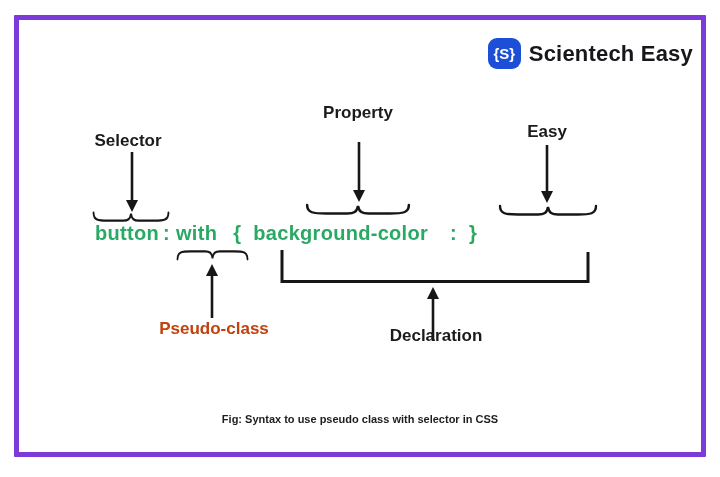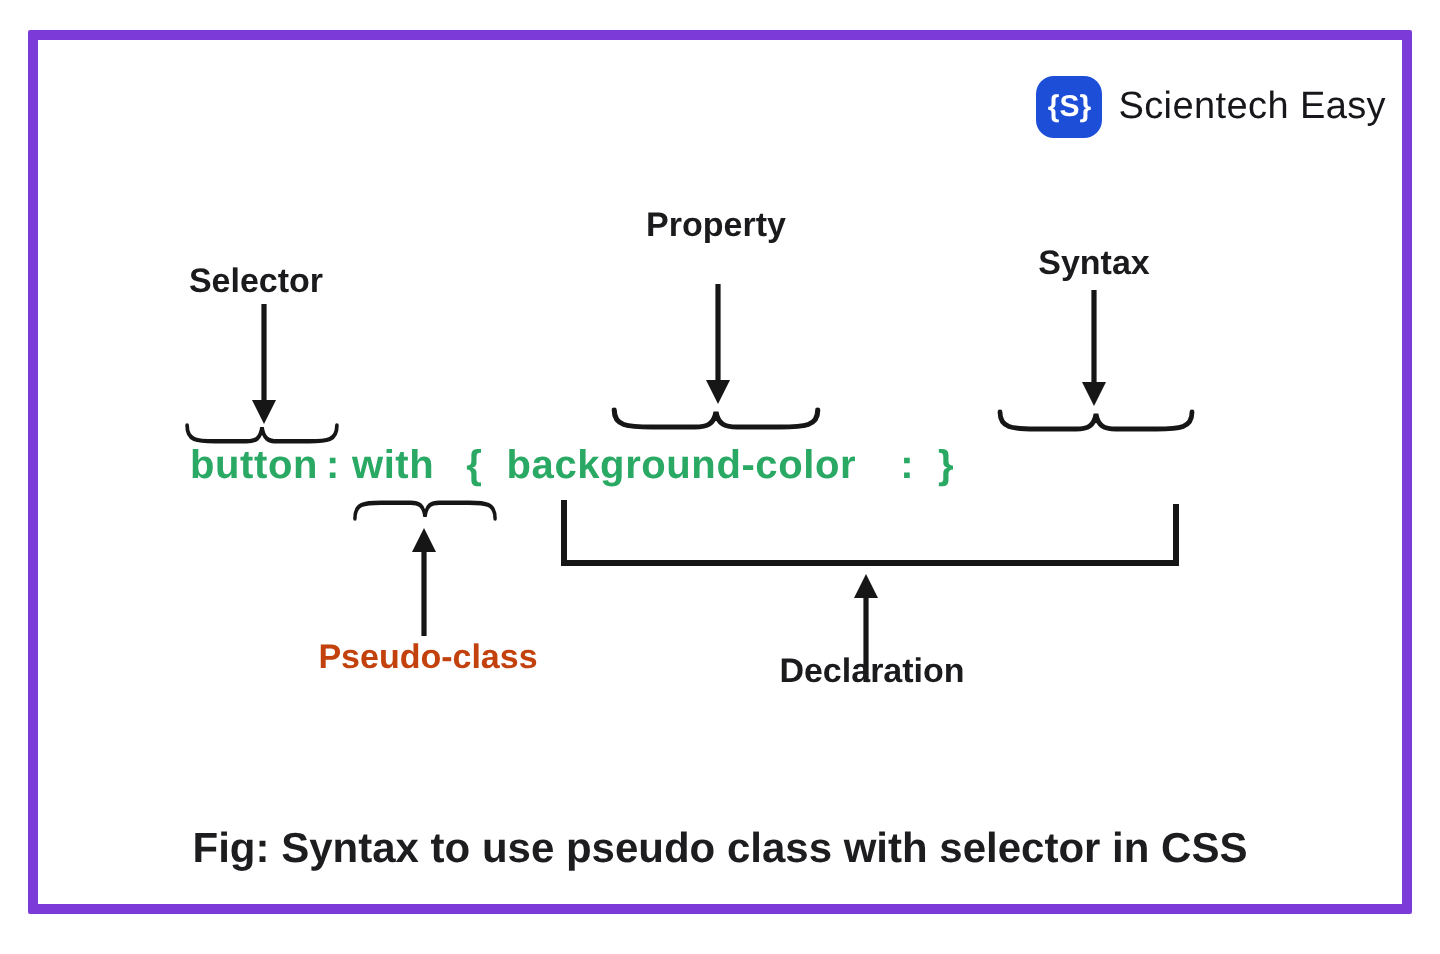--- a/index.html
+++ b/index.html
@@ -17,21 +17,21 @@
     border-radius:1px;
   }
 
   
   .brand { position:absolute; top:38px; right:27px; display:flex; align-items:center; gap:8px; }
   .brand-logo {
     width:33px; height:31px; background:#1d4ed8; border-radius:9px;
     color:#ffffff; font-weight:700; font-size:15px;
     display:flex; align-items:center; justify-content:center;
   }
-  .brand-name { font-weight:400; font-size:19px; color:#17171b; letter-spacing:0.2px; }
+  .brand-name { font-weight:700; font-size:22px; color:#17171b; letter-spacing:0.2px; }
 
   
   .lbl {
     position:absolute; transform:translateX(-50%);
     font-weight:700; font-size:17px; color:#1b1b1e; white-space:nowrap;
   }
   .lbl-red { color:#c2410c; }
 
   
   .code-row {
@@ -42,40 +42,40 @@
   }
   .m4{margin-left:4px}.m6{margin-left:6px}.m12{margin-left:12px}
   .m16{margin-left:16px}.m22{margin-left:22px}.m30{margin-left:30px}
 
   .gfx { position:absolute; }
   .flip { transform:scaleY(-1); }
   svg { display:block; overflow:visible; }
 
   .caption {
     position:absolute; left:360px; top:413px; transform:translateX(-50%);
-    font-weight:700; font-size:21px; color:#1d1d20; white-space:nowrap;
+    font-weight:700; font-size:11px; color:#1d1d20; white-space:nowrap;
   }
 </style>
 </head>
 <body>
 
 <div class="canvas">
 
   <div class="frame"></div>
 
   <div class="brand">
     <div class="brand-logo">
       <span>{S}</span>
     </div>
     <span class="brand-name">Scientech Easy</span>
   </div>
 
   <div class="lbl" style="left:128px; top:131px;text-align:right;">Selector</div>
   <div class="lbl" style="left:358px; top:103px;">Property</div>
-  <div class="lbl" style="left:547px; top:122px;">Syntax</div>
+  <div class="lbl" style="left:547px; top:122px;">Easy</div>
 
   <div class="gfx" style="left:125px; top:152px;">
     <svg width="14" height="60" viewBox="0 0 14 60">
       <line x1="7" y1="0" x2="7" y2="50" stroke="#161616" stroke-width="2.6"></line>
       <polygon points="1,48 13,48 7,60" fill="#161616"></polygon>
     </svg>
   </div>
   <div class="gfx" style="left:352px; top:142px;">
     <svg width="14" height="60" viewBox="0 0 14 60">
       <line x1="7" y1="0" x2="7" y2="50" stroke="#161616" stroke-width="2.6"></line>

